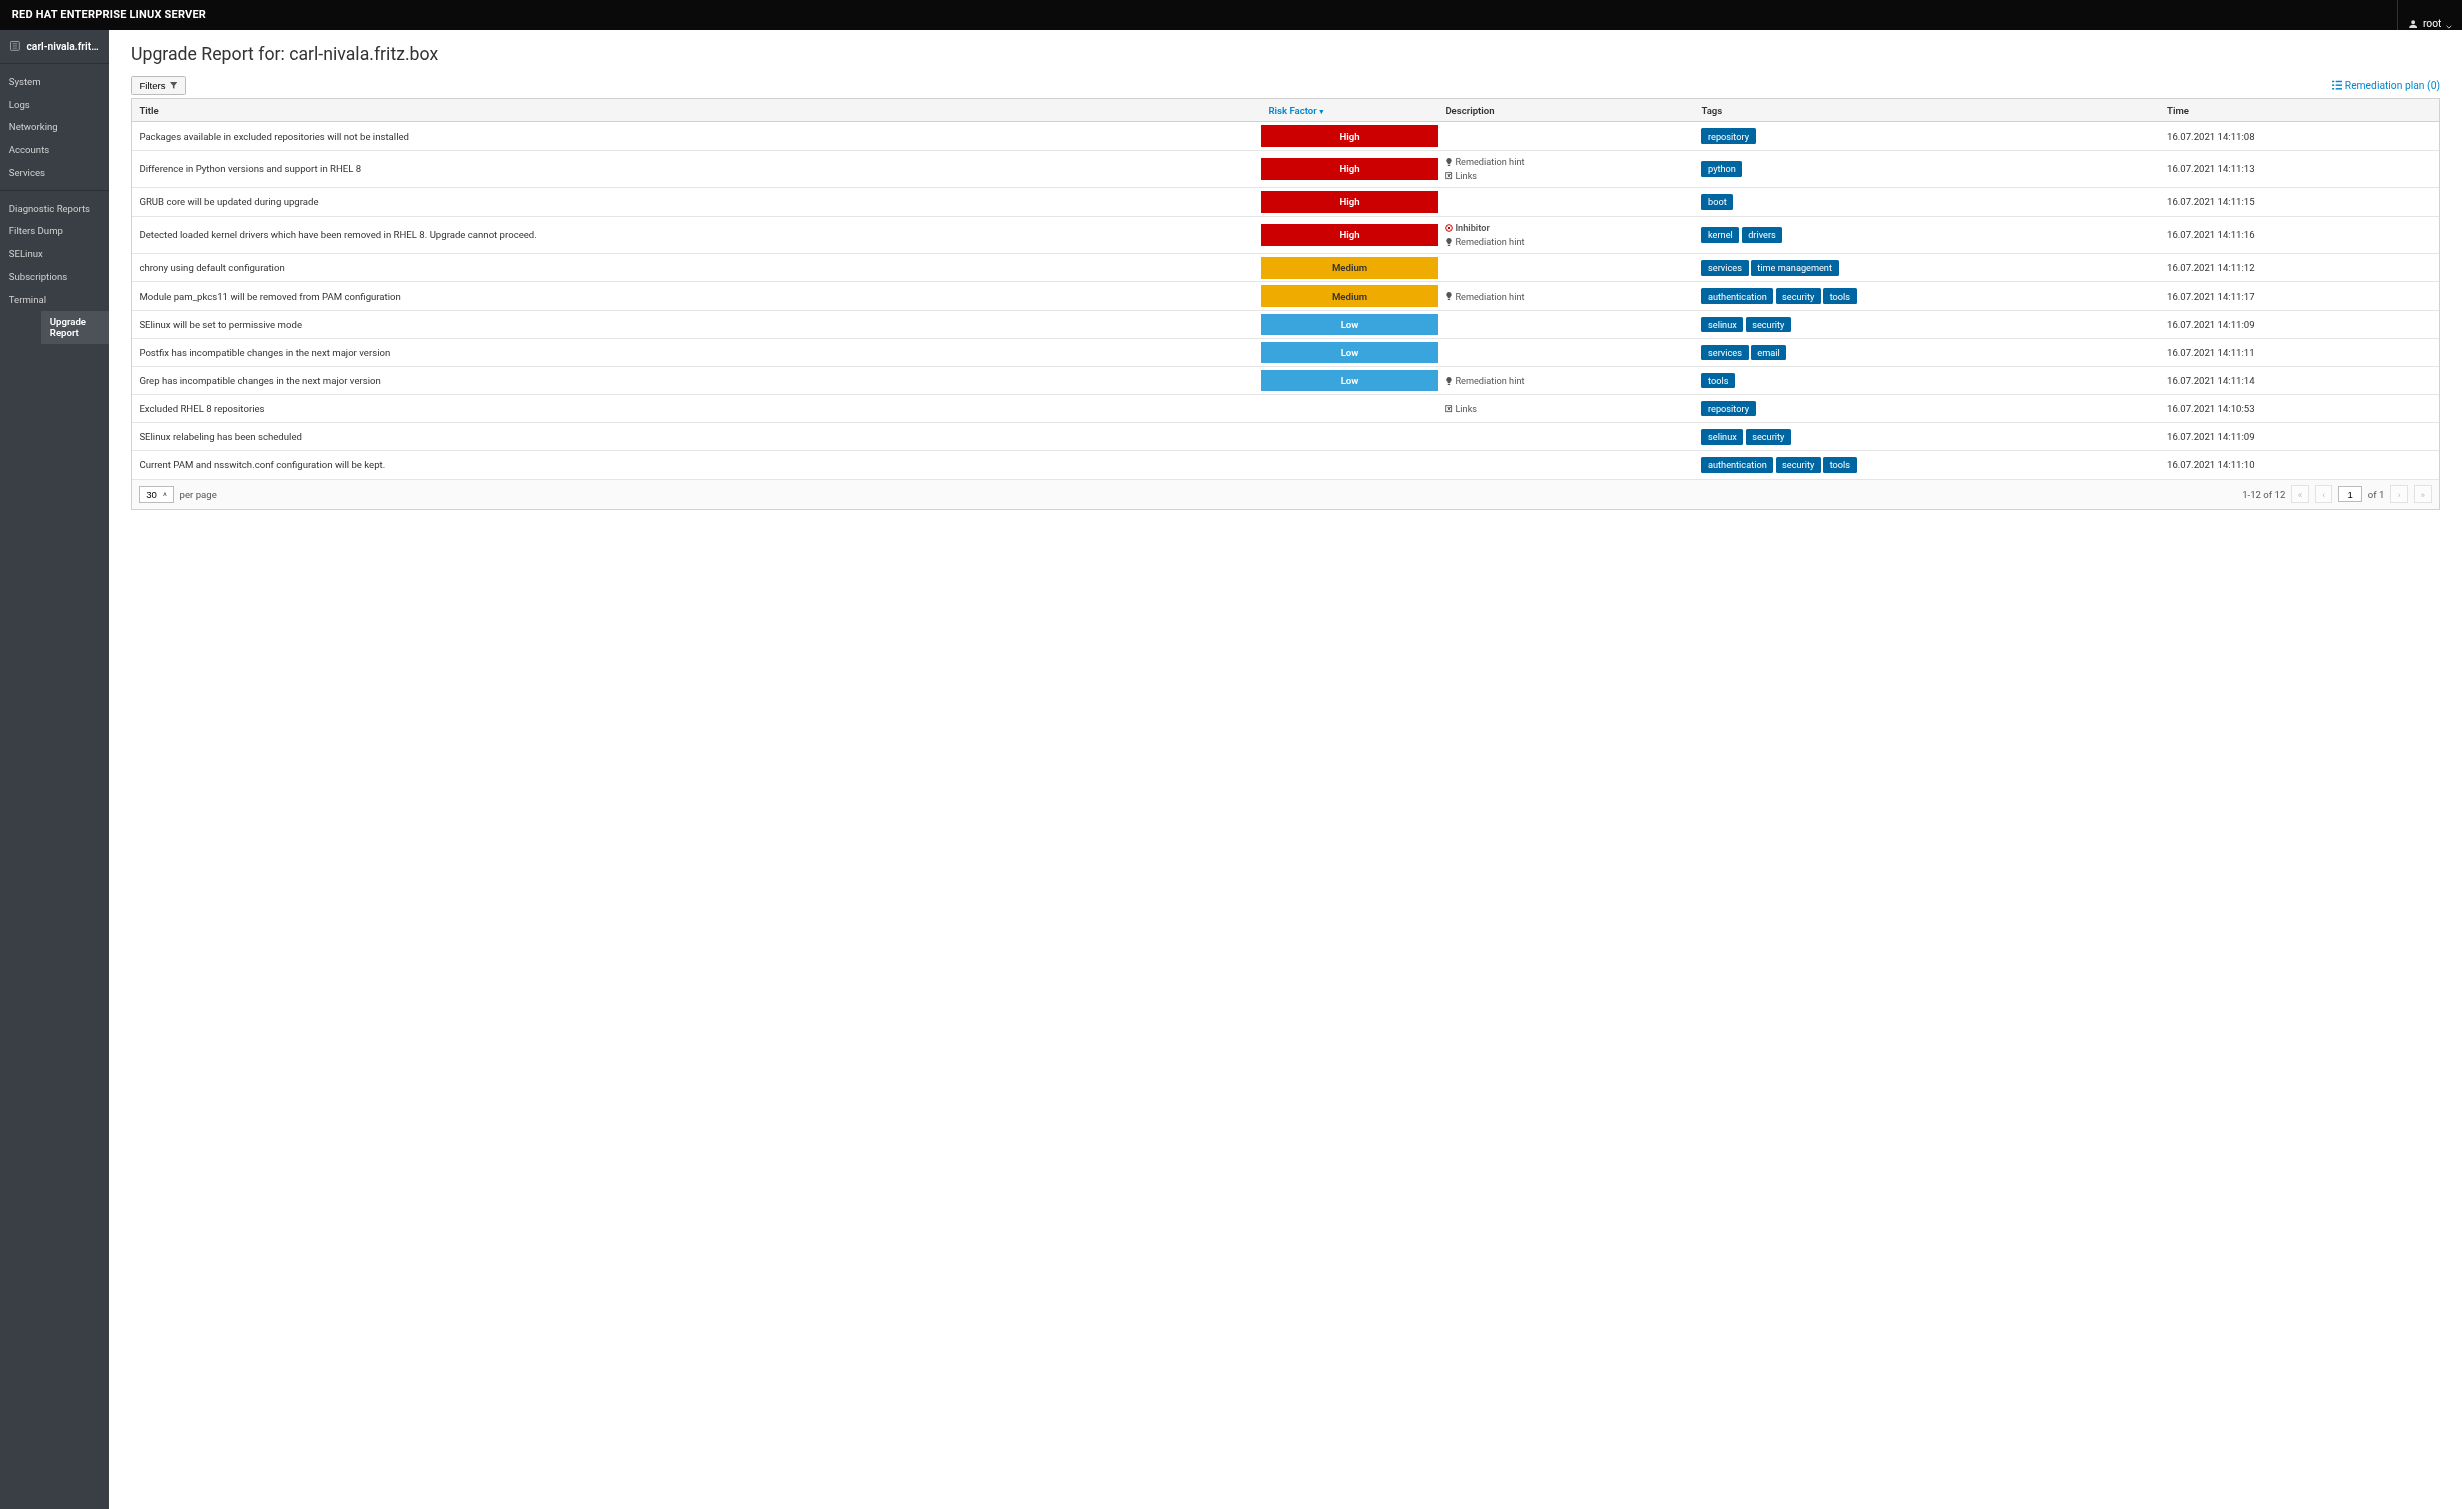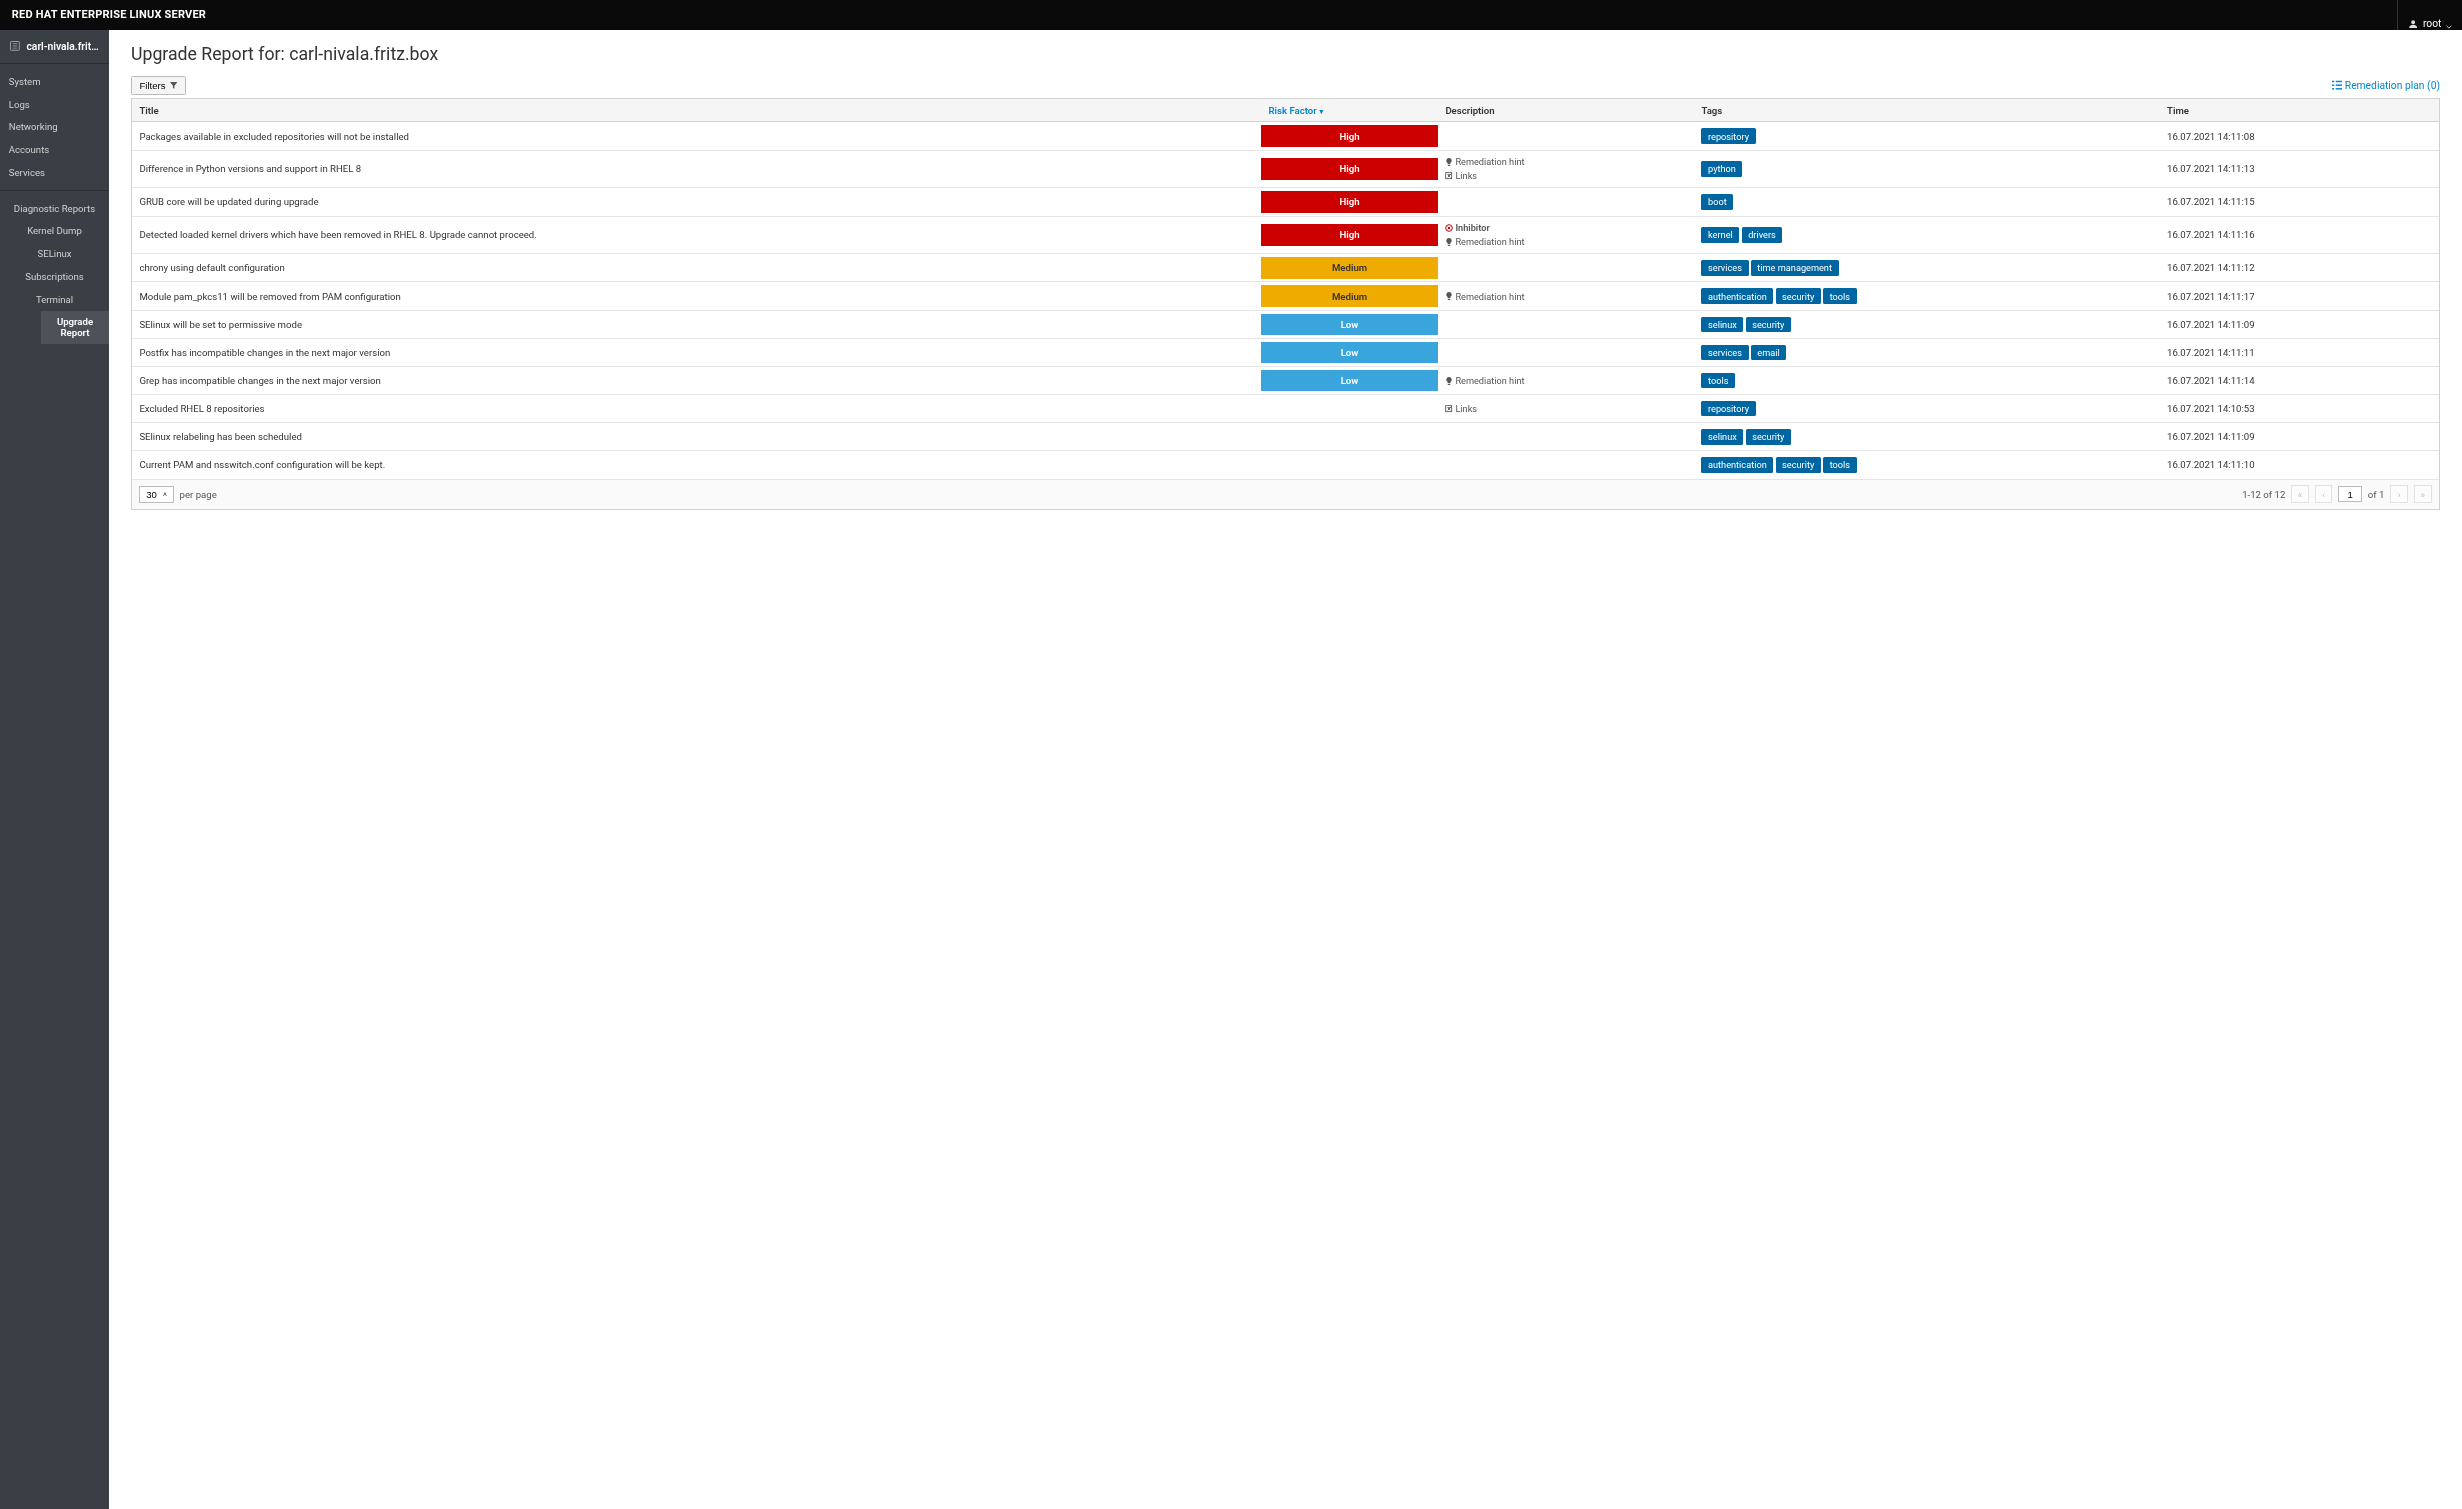--- a/index.html
+++ b/index.html
@@ -11,21 +11,21 @@
 .topbar-user svg { width: 10.3px; height: 10.3px; fill: #ddd; }
 .topbar-user .caret { width: 5.9px; height: 5.9px; }
 
 .layout { display: flex; height: calc(100vh - 29.5px); }
 
 .sidebar { width: 109px; background: #393f44; color: #d1d1d1; display: flex; flex-direction: column; overflow-y: auto; }
 .sidebar-host { display: flex; align-items: center; gap: 5.9px; padding: 10.3px 8.8px; border-bottom: 0.7px solid #2b2f33; font-weight: 600; color: #fff; }
 .sidebar-host svg { width: 11.8px; height: 11.8px; stroke: #aaa; fill: none; flex-shrink: 0; }
 .sidebar-host span { overflow: hidden; text-overflow: ellipsis; white-space: nowrap; }
 .sidebar-group { padding: 5.9px 0; }
-.sidebar-sep { border-top: 0.7px solid #2b2f33; text-align: center; }
+.sidebar-sep { border-top: 0.7px solid #2b2f33; }
 .sidebar-item { padding: 5.9px 8.8px; cursor: pointer; font-size: 9.6px; }
 .sidebar-item.active { background: #4d5258; color: #fff; font-weight: 600; margin-left: 41px; }
 
 .main { flex: 1; padding: 14.7px 22px; overflow: auto; }
 .page-title { font-size: 17.7px; font-weight: 400; margin-bottom: 11.8px; }
 
 .toolbar { display: flex; justify-content: space-between; align-items: center; margin-bottom: 0; }
 .filters-btn { border: 0.7px solid #bbb; background: #f5f5f5; padding: 2.9px 7.4px; font-size: 9.6px; cursor: pointer; display: inline-flex; align-items: center; gap: 4.4px; border-radius: 1.5px; }
 .filters-btn svg { width: 7.4px; height: 7.4px; }
 .remediation-link { color: #0088ce; text-decoration: none; font-size: 10.3px; display: inline-flex; align-items: center; gap: 2.9px; }
@@ -96,21 +96,21 @@
     <div id="sidebar-groups">
         <div class="sidebar-group">
           <div class="sidebar-item">System</div>
           <div class="sidebar-item">Logs</div>
           <div class="sidebar-item">Networking</div>
           <div class="sidebar-item">Accounts</div>
           <div class="sidebar-item">Services</div>
         </div>
         <div class="sidebar-group sidebar-sep">
           <div class="sidebar-item">Diagnostic Reports</div>
-          <div class="sidebar-item">Kernel Dump</div>
+          <div class="sidebar-item">Filters Dump</div>
           <div class="sidebar-item">SELinux</div>
           <div class="sidebar-item">Subscriptions</div>
           <div class="sidebar-item">Terminal</div>
           <div class="sidebar-item active">Upgrade Report</div>
         </div>
       </div>
   </nav>
 
   <main class="main">
     <h1 class="page-title">

